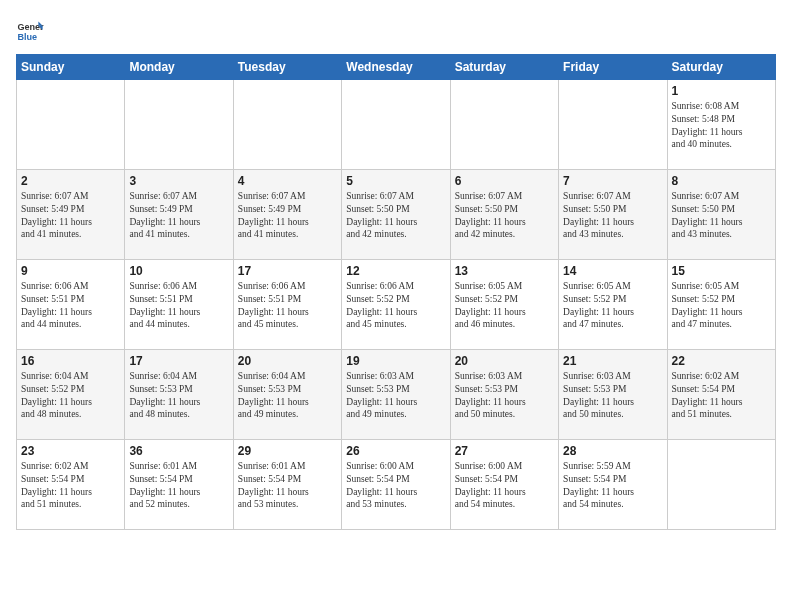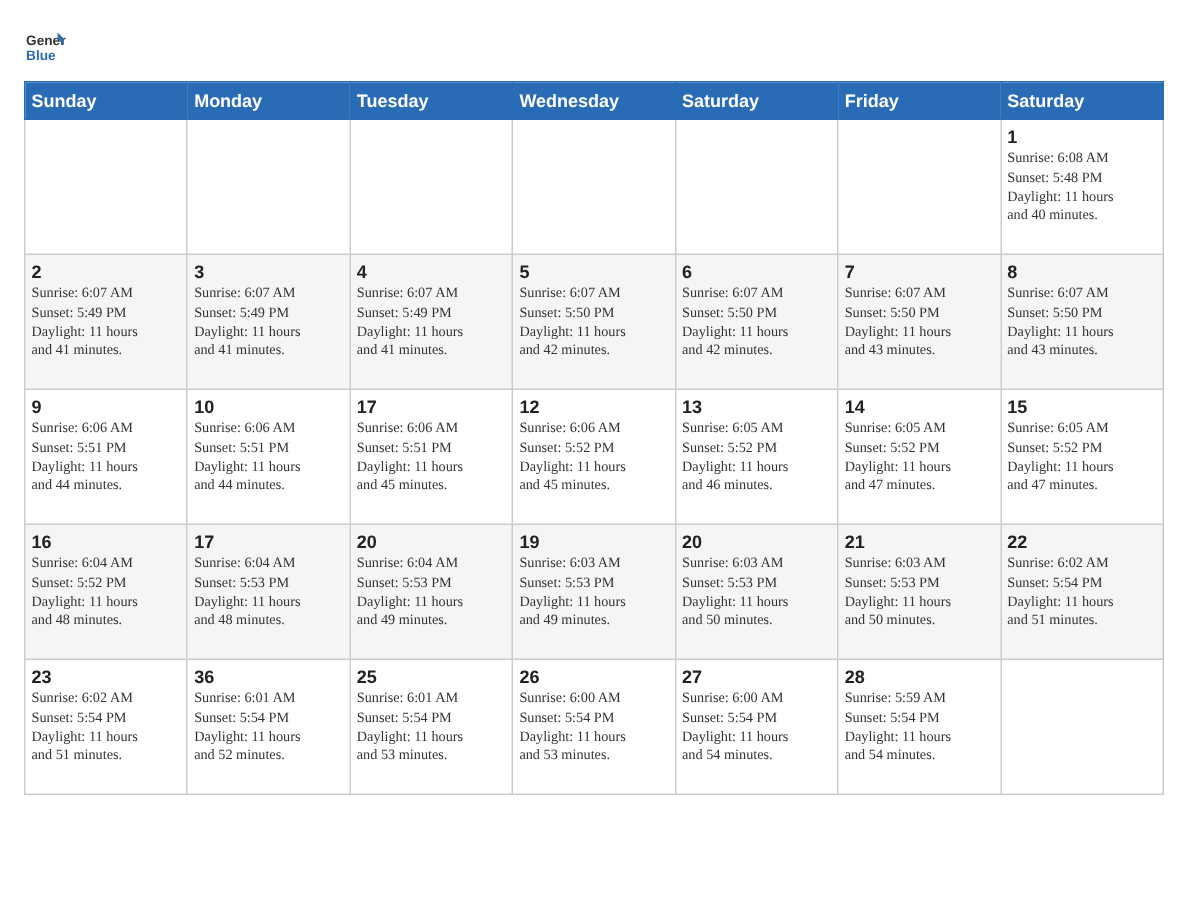--- a/index.html
+++ b/index.html
@@ -219,21 +219,21 @@
       <tr>
         <td>
           <span class="day-number">23</span>
           <div class="day-info">Sunrise: 6:02 AM<br>Sunset: 5:54 PM<br>Daylight: 11 hours<br>and 51 minutes.</div>
         </td>
         <td>
           <span class="day-number">36</span>
           <div class="day-info">Sunrise: 6:01 AM<br>Sunset: 5:54 PM<br>Daylight: 11 hours<br>and 52 minutes.</div>
         </td>
         <td>
-          <span class="day-number">25</span>
+          <span class="day-number">29</span>
           <div class="day-info">Sunrise: 6:01 AM<br>Sunset: 5:54 PM<br>Daylight: 11 hours<br>and 53 minutes.</div>
         </td>
         <td>
           <span class="day-number">26</span>
           <div class="day-info">Sunrise: 6:00 AM<br>Sunset: 5:54 PM<br>Daylight: 11 hours<br>and 53 minutes.</div>
         </td>
         <td>
           <span class="day-number">27</span>
           <div class="day-info">Sunrise: 6:00 AM<br>Sunset: 5:54 PM<br>Daylight: 11 hours<br>and 54 minutes.</div>
         </td>

